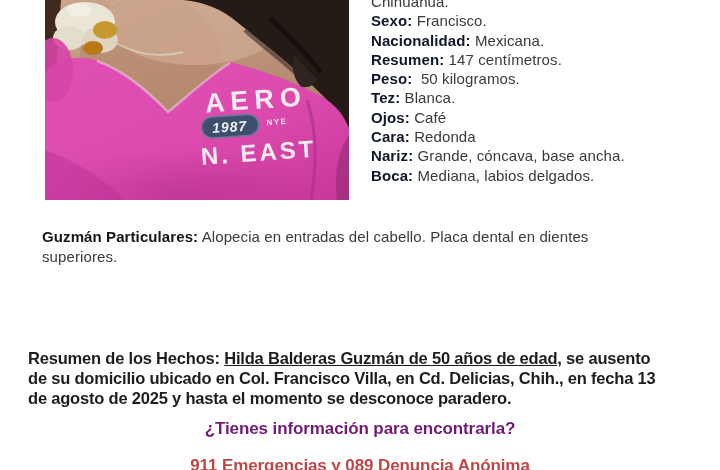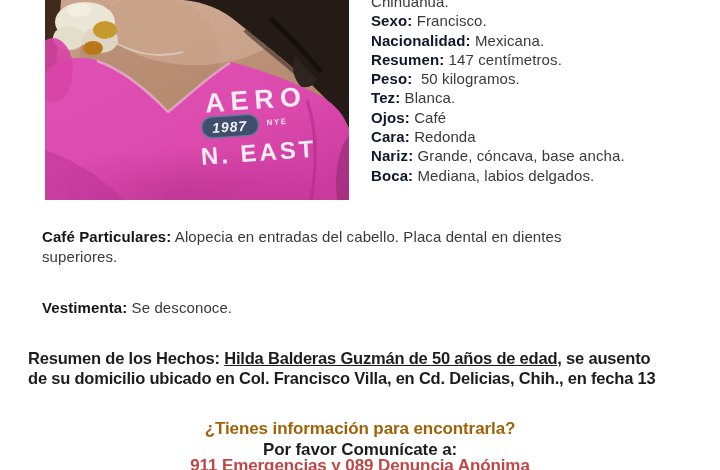--- a/index.html
+++ b/index.html
@@ -41,21 +41,21 @@
     font-size:16.5px;line-height:20.2px;color:#1d1d1d;
     font-weight:bold;letter-spacing:-0.2px;
   }
   .resumen .u{text-decoration:underline;}
 
   
   .footer-q,.footer-i,.footer-p{
     position:absolute;left:0;width:720px;text-align:center;
     font-weight:bold;font-size:17px;letter-spacing:-0.1px;
   }
-  .footer-q{top:419px;color:#a16207;}
+  .footer-q{top:419px;color:#701a75;}
   .footer-i{top:440px;color:#1d1d1d;}
   .footer-p{top:456px;}
 </style>
 </head>
 <body>
 
 <div class="poster">
 
   <div class="photo">
     <svg width="304" height="200" viewBox="0 0 304 200" xmlns="http://www.w3.org/2000/svg">
@@ -130,30 +130,27 @@
     <div class="row"><b>Resumen:</b> <span>147 centímetros.</span></div>
     <div class="row"><b>Peso:</b>&nbsp; <span>50 kilogramos.</span></div>
     <div class="row"><b>Tez:</b> <span>Blanca.</span></div>
     <div class="row"><b>Ojos:</b> <span>Café</span></div>
     <div class="row"><b>Cara:</b> <span>Redonda</span></div>
     <div class="row"><b>Nariz:</b> <span>Grande, cóncava, base ancha.</span></div>
     <div class="row"><b>Boca:</b> <span>Mediana, labios delgados.</span></div>
   </div>
 
   <div class="senas">
-    <div><b>Café Particulares:</b> <span>Alopecia en entradas del cabello. Placa dental en dientes</span></div>
+    <div><b>Guzmán Particulares:</b> <span>Alopecia en entradas del cabello. Placa dental en dientes</span></div>
     <div><span>superiores.</span></div>
   </div>
 
-  <div class="vestimenta">
-    <b>Vestimenta:</b> <span>Se desconoce.</span>
-  </div>
 
   <div class="resumen">
     <div><span>Resumen de los Hechos:</span> <span class="u">Hilda Balderas Guzmán de 50 años de edad,</span> <span>se ausento</span></div>
     <div><span>de su domicilio ubicado en Col. Francisco Villa, en Cd. Delicias, Chih., en fecha 13</span></div>
+    <div><span>de agosto de 2025 y hasta el momento se desconoce paradero.</span></div>
   </div>
 
   <div class="footer-q">¿Tienes información para encontrarla?</div>
-  <div class="footer-i">Por favor Comunícate a:</div>
   <div class="footer-p" style="color: rgb(192, 69, 69);">911 Emergencias y 089 Denuncia Anónima</div>
 
 </div>
 
 </body></html>

